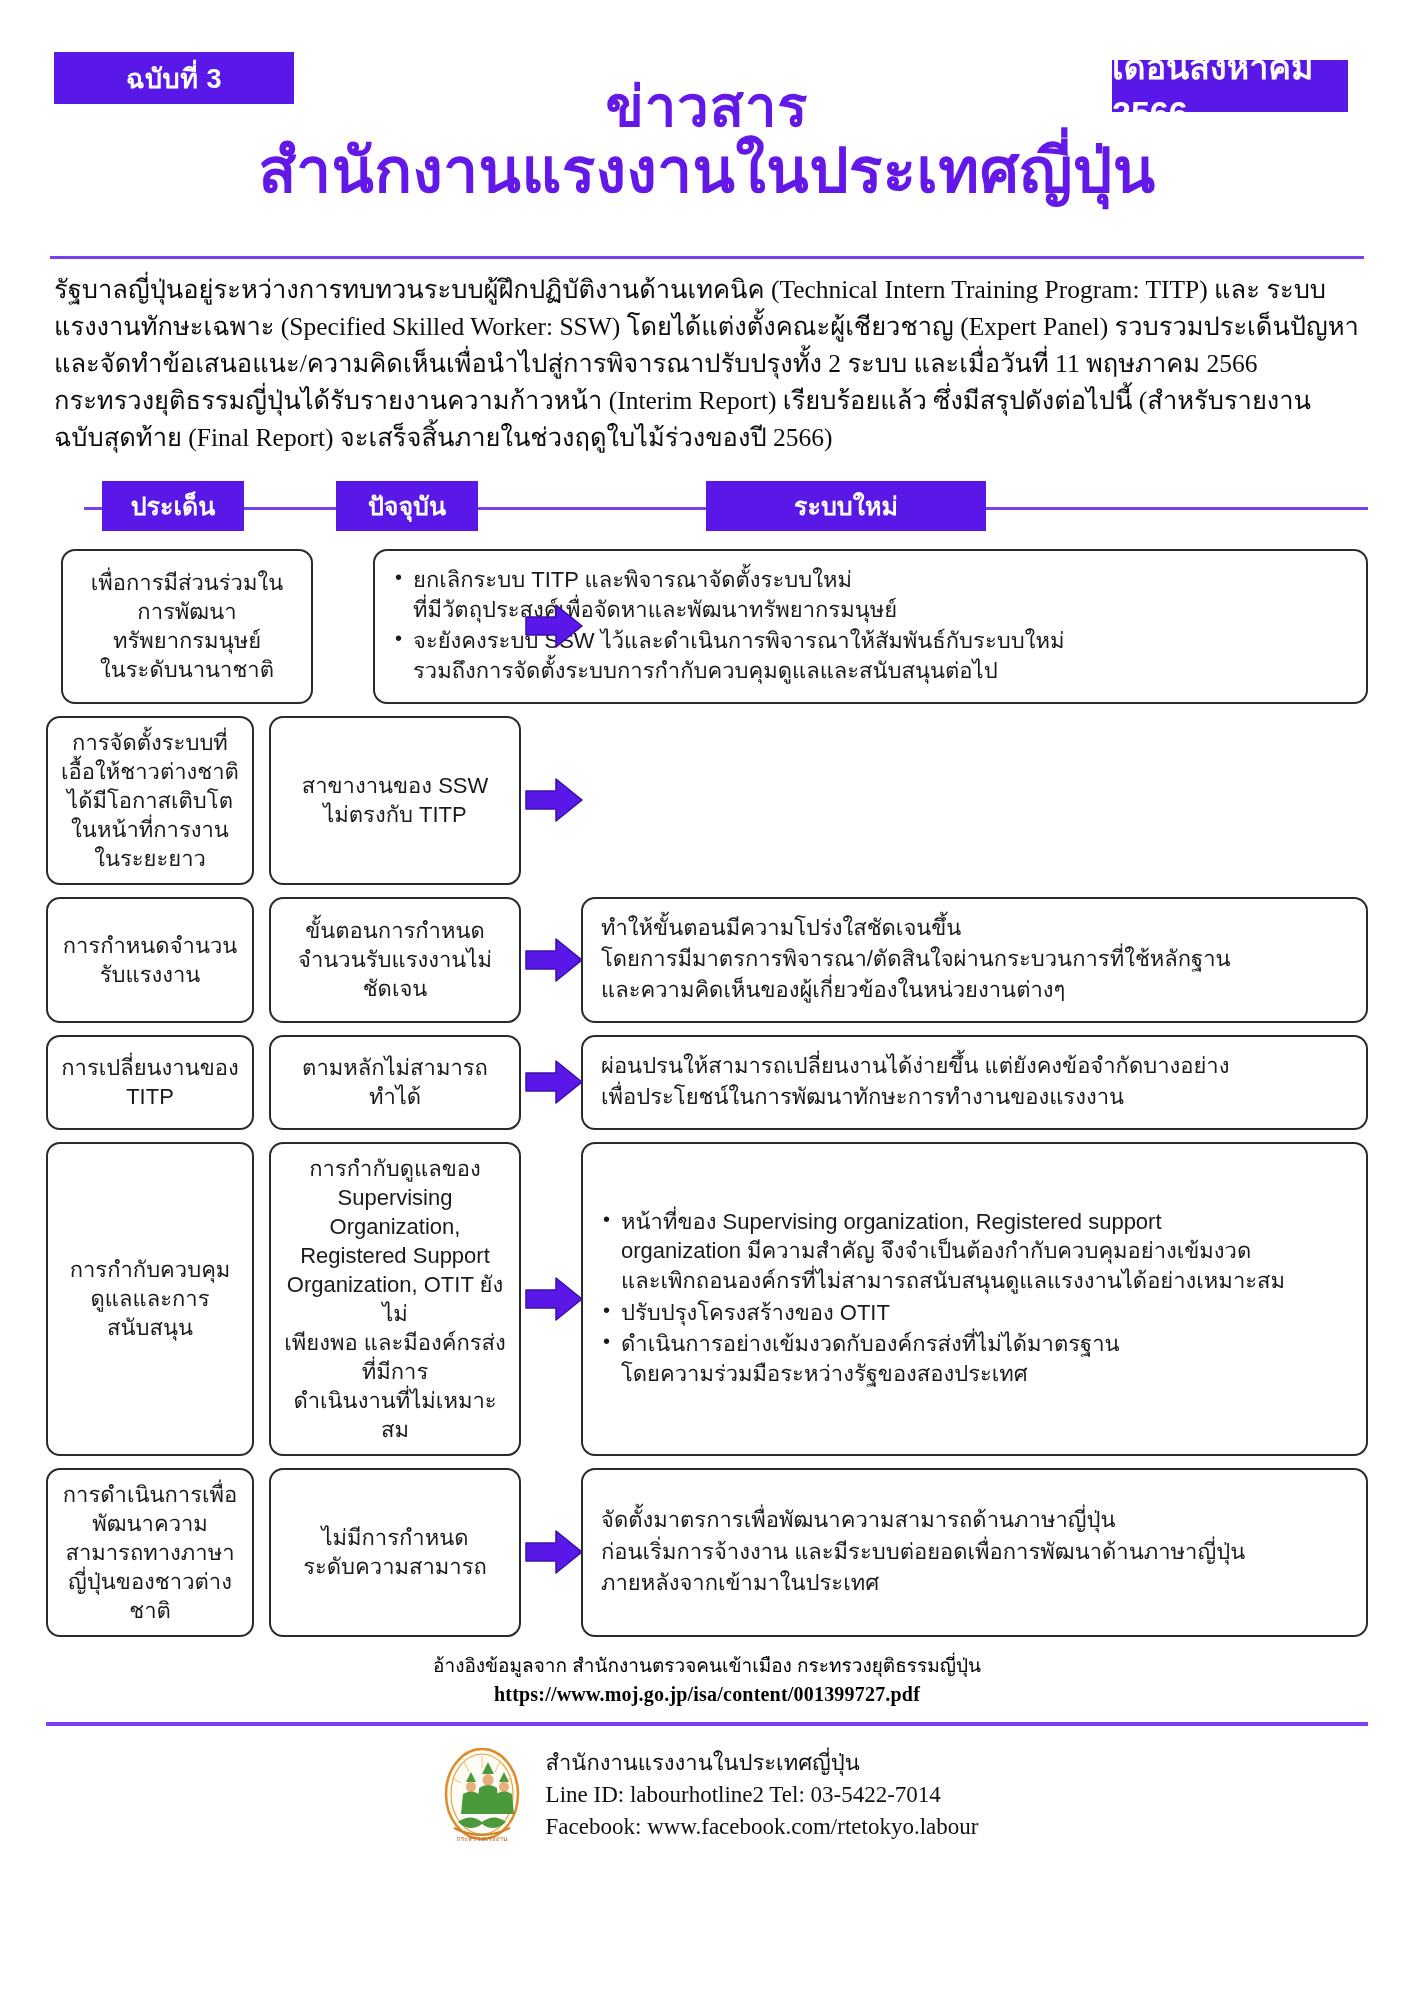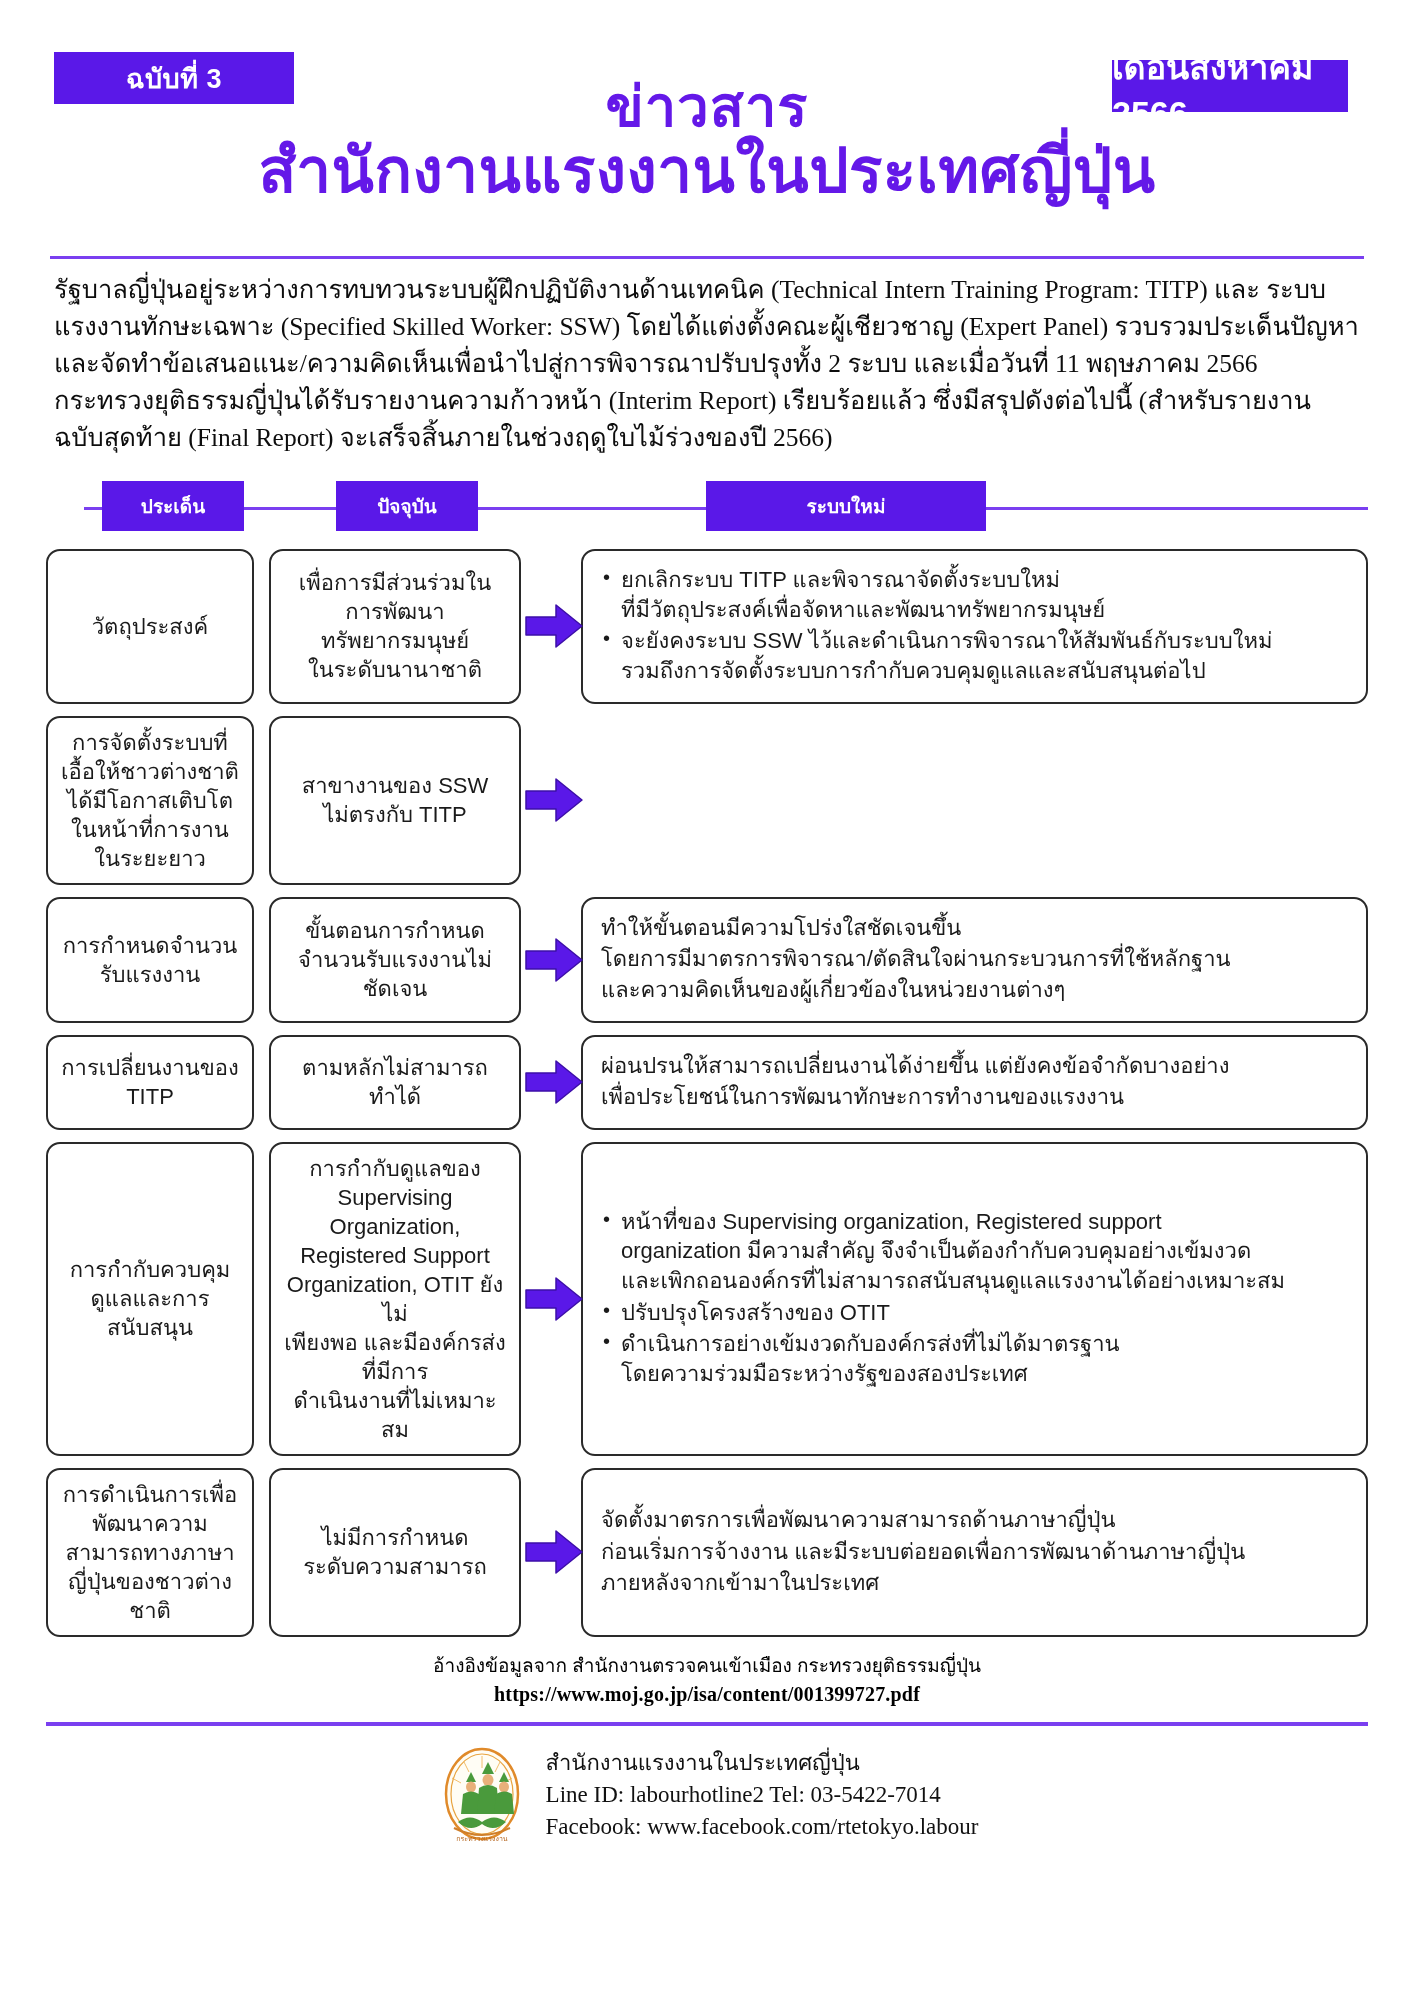--- a/index.html
+++ b/index.html
@@ -117,21 +117,21 @@
     top: 26px;
     height: 3px;
     background: #7a3ff0;
   }
   .chip {
     position: absolute;
     top: 0;
     height: 50px;
     background: #5a18e8;
     color: #fff;
-    font-size: 19px;
+    font-size: 25px;
     font-weight: bold;
     display: flex;
     align-items: center;
     justify-content: center;
   }
   .chip-1 { left: 56px;  width: 142px; }
   .chip-2 { left: 290px; width: 142px; }
   .chip-3 { left: 660px; width: 280px; }
 
   
@@ -260,25 +260,20 @@
 
   <div class="col-head">
     <div class="axis"></div>
     <div class="chip chip-1">ประเด็น</div>
     <div class="chip chip-2">ปัจจุบัน</div>
     <div class="chip chip-3">ระบบใหม่</div>
   </div>
 
   <div class="rows" id="rows-container">
       <div class="row row-1">
-        <div class="cell col-issue">
-          <span>
-            <div>วัตถุประสงค์</div>
-          </span>
-        </div>
         <div class="cell col-cur">
           <span>
             <div>เพื่อการมีส่วนร่วมในการพัฒนา</div>
             <div>ทรัพยากรมนุษย์</div>
             <div>ในระดับนานาชาติ</div>
           </span>
         </div>
         <div class="arrow">
           <svg viewBox="0 0 60 46" aria-hidden="true">
             <path d="M2 14 H32 V2 L58 23 L32 44 V32 H2 Z" fill="#5a18e8" stroke="#3d0fa8" stroke-width="1.5" stroke-linejoin="round"></path>

